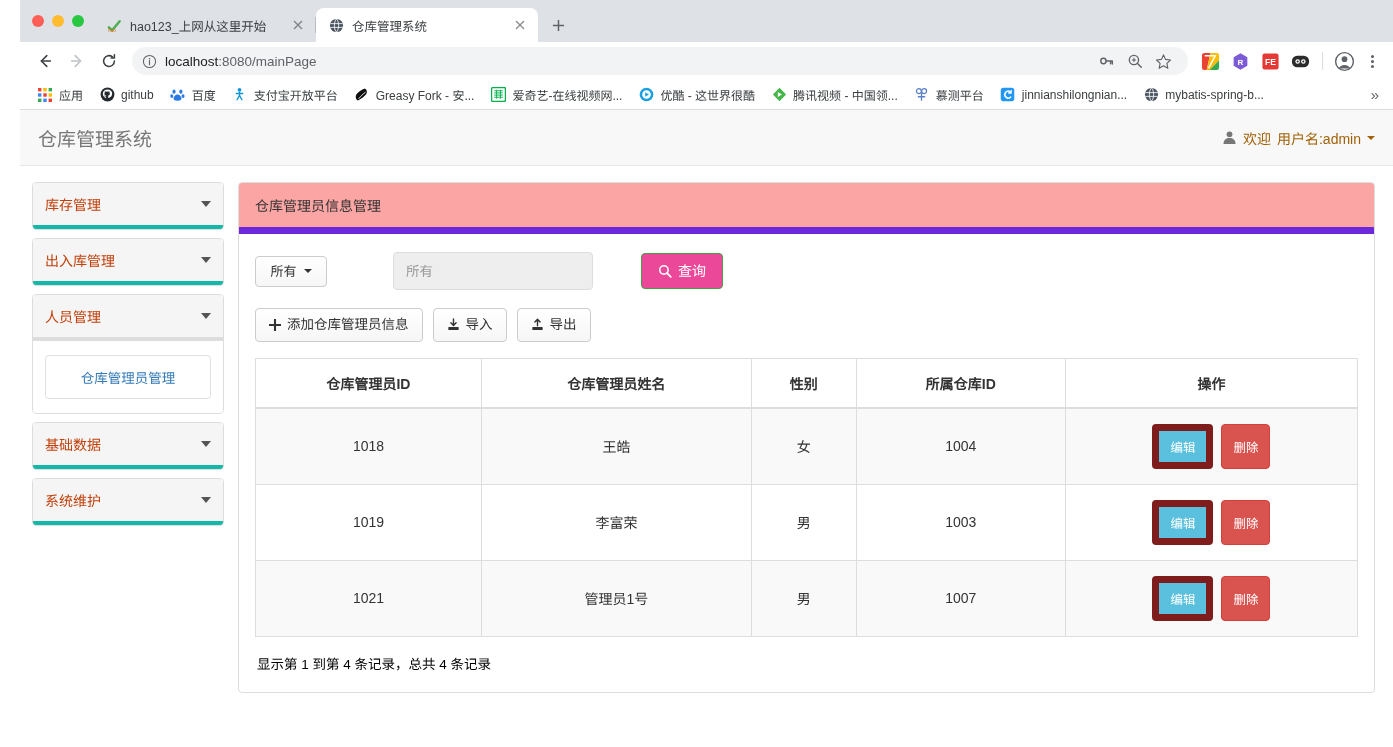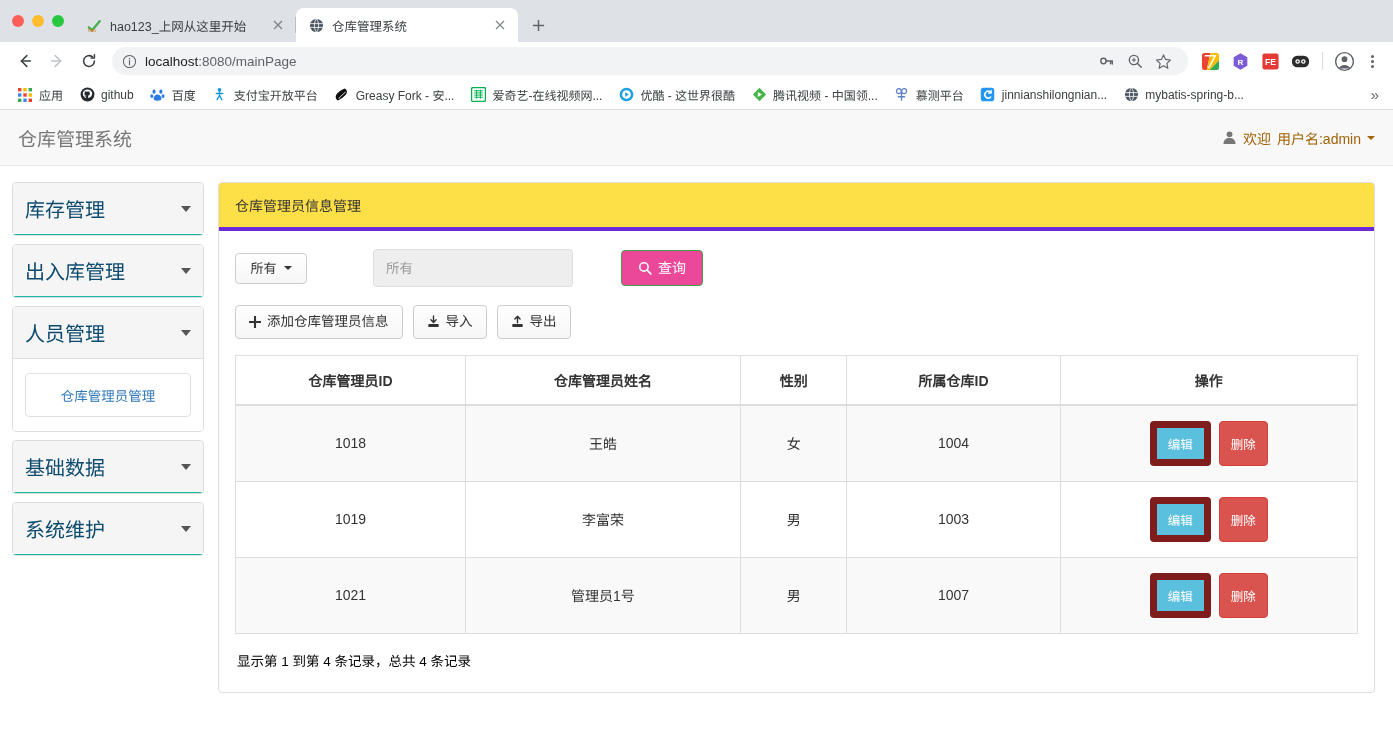--- a/index.html
+++ b/index.html
@@ -3,21 +3,21 @@
 <meta charset="utf-8">
 <style>
   * { box-sizing: border-box; margin: 0; padding: 0; }
   html, body {
     width: 1393px; height: 747px;
     font-family: "Liberation Sans", "DejaVu Sans", sans-serif;
     background: #ffffff; overflow: hidden;
   }
 
   
-  .browser { width: 1393px; height: 747px; display: flex; flex-direction: column; }
+  .browser { width: 1393px; height: 747px; display: flex; flex-direction: column; padding-left: 20px; }
 
   .tabstrip {
     height: 42px; background: #dee1e6; display: flex; align-items: flex-end;
     padding-left: 8px; position: relative; flex: 0 0 42px;
   }
   .traffic { display: flex; align-items: center; gap: 8px; height: 42px; padding: 0 10px 0 4px; }
   .dot { width: 12px; height: 12px; border-radius: 50%; }
   .dot.red { background: #ff5f57; }
   .dot.yellow { background: #febc2e; }
   .dot.green { background: #28c840; }
@@ -81,23 +81,23 @@
            border-right: 4px solid transparent; border-top: 4px solid currentColor; }
 
   .body-wrap { flex: 1; display: flex; padding: 16px 18px 0 12px; gap: 14px; overflow: hidden; }
 
   
   .sidebar { width: 192px; flex: 0 0 192px; display: flex; flex-direction: column; gap: 8px; }
   .panel {
     border: 1px solid #dddddd; border-radius: 4px; background: #ffffff; overflow: hidden;
   }
   .panel-head {
-    background: #f5f5f5; border-bottom: 1px solid #14b8a6;
+    background: #f5f5f5; border-bottom: 4px solid #14b8a6;
     padding: 11px 12px; display: flex; align-items: center;
-    font-size: 20px; color: #0c4a6e;
+    font-size: 14px; color: #c2410c;
   }
   .panel.expanded > .panel-head { border-bottom-color: #dddddd; }
   .panel-head .arrow {
     margin-left: auto; width: 0; height: 0;
     border-left: 5px solid transparent; border-right: 5px solid transparent;
     border-top: 6px solid #555555;
   }
   .panel-body { padding: 14px 12px; background: #ffffff; }
   .sub-item {
     display: block; width: 100%; text-align: center; padding: 11px 8px;
@@ -105,21 +105,21 @@
     color: #337ab7; font-size: 13.5px; font-family: inherit;
   }
 
   
   .main { flex: 1; min-width: 0; }
   .card {
     border: 1px solid #dddddd; border-radius: 4px; background: #ffffff;
     height: 511px; display: flex; flex-direction: column; overflow: hidden;
   }
   .card-head {
-    background: #fde047; border-bottom: 4px solid #6d28d9;
+    background: #fca5a5; border-bottom: 7px solid #6d28d9;
     padding: 12px 16px; font-size: 14px; color: #333333; flex: 0 0 auto;
   }
   .card-body { padding: 18px 16px 0 16px; flex: 1; overflow: hidden; }
 
   .filter-row { display: flex; align-items: center; gap: 0; margin-bottom: 18px; }
   .btn {
     font-family: inherit; font-size: 13px; border-radius: 4px;
     display: inline-flex; align-items: center; gap: 6px; line-height: 1;
   }
   .btn-default {

